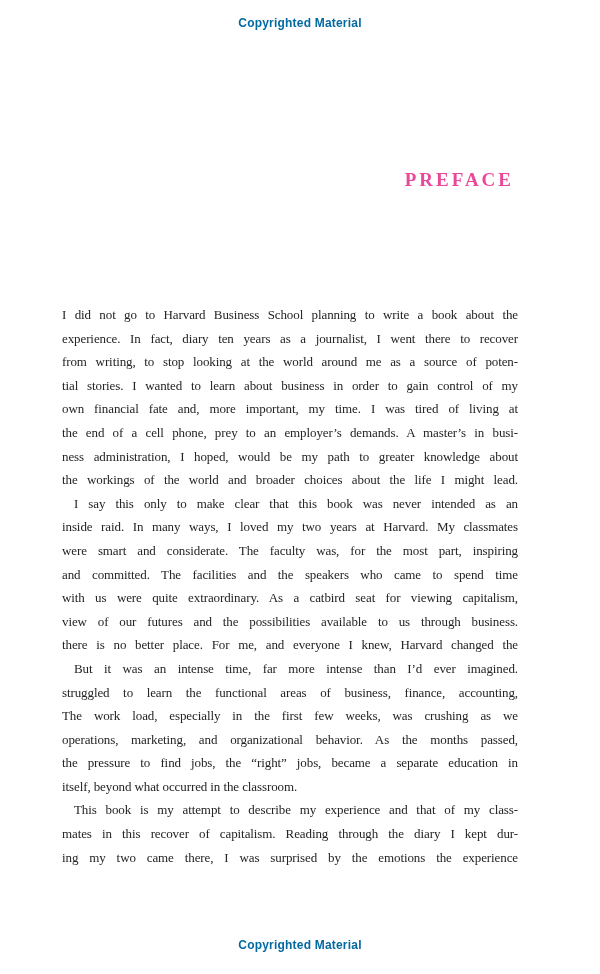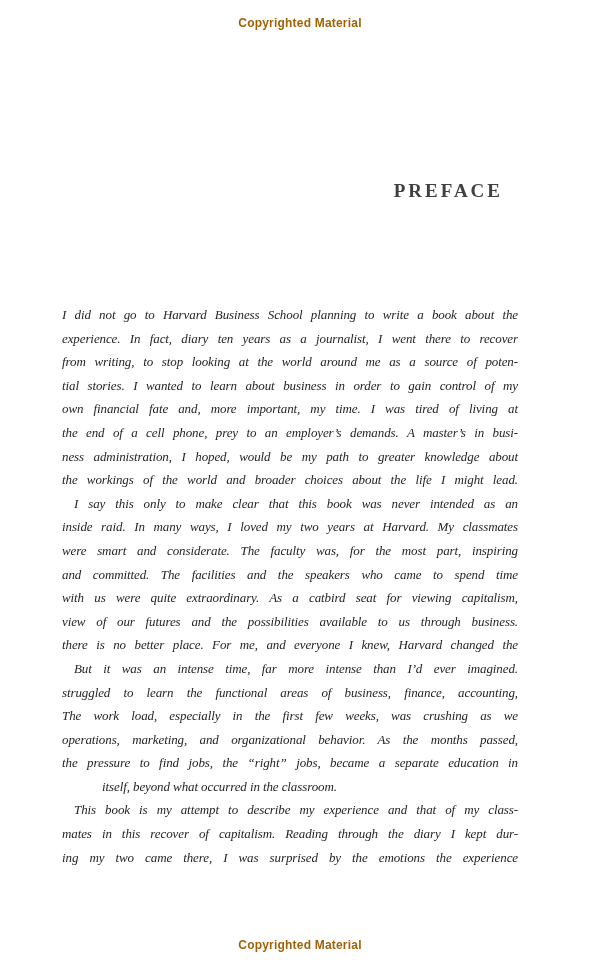--- a/index.html
+++ b/index.html
@@ -16,54 +16,53 @@
     font-family: "Liberation Serif", serif;
   }
   .copyright {
     position: absolute;
     left: 0;
     width: 600px;
     text-align: center;
     font-family: "Liberation Sans", sans-serif;
     font-size: 12px;
     font-weight: bold;
-    color: #a16207;
+    color: #0369a1;
     letter-spacing: 0.2px;
   }
   .copyright.top { top: 16px; }
   .copyright.bottom { top: 938px; }
   .title {
     position: absolute;
     top: 165px;
     right: 82px;
-    margin: 15px;
+    margin: 4px;
     font-family: "Liberation Serif", serif;
     font-size: 19px;
     font-weight: bold;
     letter-spacing: 3px;
-    color: #404040;
+    color: #ec4899;
   }
   .text-block {
     position: absolute;
     left: 62px;
     top: 303px;
     width: 456px;
     font-size: 13px;
     line-height: 23.6px;
     letter-spacing: -0.1px;
     color: #242424;
   }
   .para { margin: 0; }
   .line {
     text-align: justify;
     text-align-last: justify;
-    font-style: italic;
   }
   .line.indent { text-indent: 12px; }
-  .line.par-end { text-align-last: left; margin-left: 40px; }
+  .line.par-end { text-align-last: left; }
 </style>
 </head>
 <body>
 
 <div class="page">
 
   <div class="copyright top">Copyrighted Material</div>
 
   <h1 class="title">PREFACE</h1>
 

